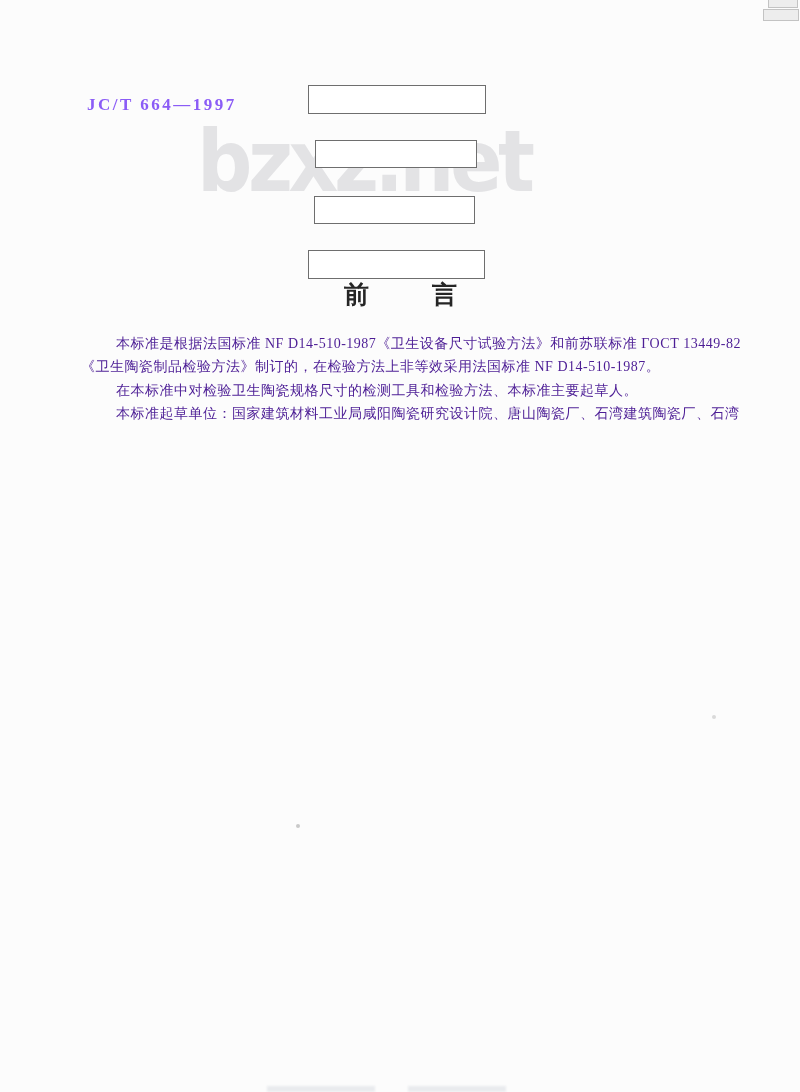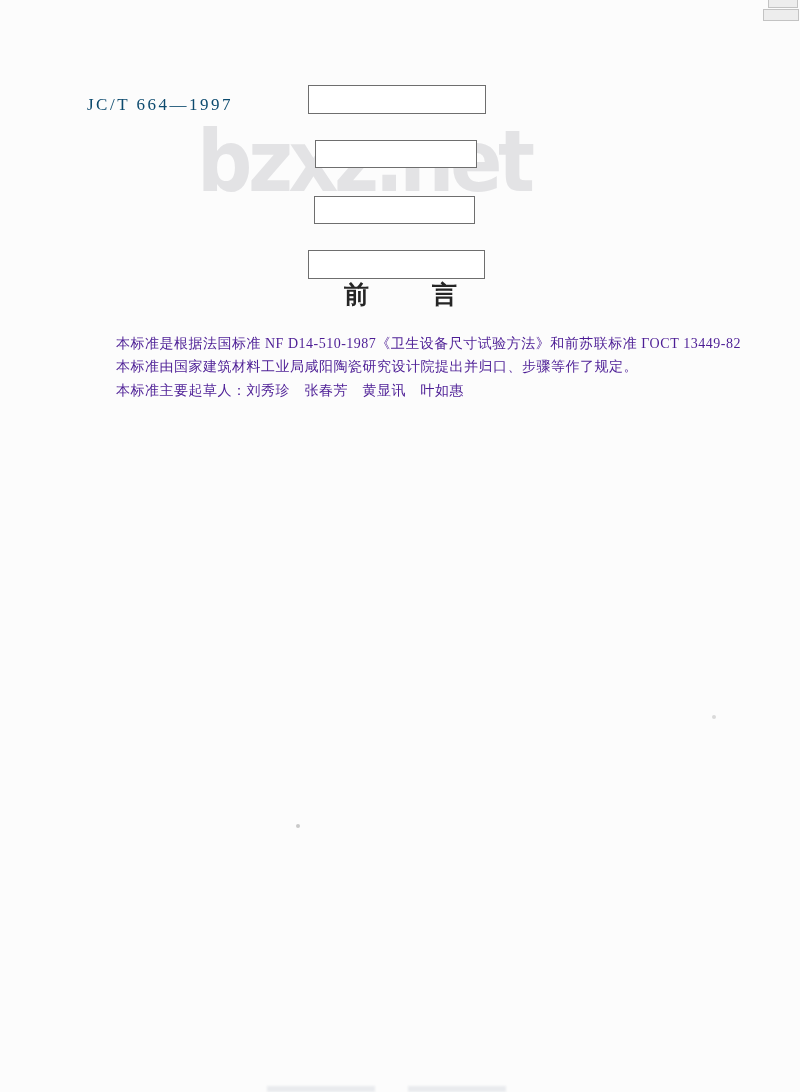--- a/index.html
+++ b/index.html
@@ -24,23 +24,23 @@
   }
   .scan-bar-1 { left: 768px; top: -3px; width: 28px; height: 9px; }
   .scan-bar-2 { left: 763px; top: 9px;  width: 34px; height: 10px; }
 
   
   .standard-code {
     position: absolute;
     left: 87px;
     top: 95px;
     font-size: 17px;
-    font-weight: normal;
+    font-weight: bold;
     letter-spacing: 2.5px;
-    color: #0c4a6e;
+    color: #8b5cf6;
     z-index: 3;
     white-space: nowrap;
   }
 
   
   .watermark {
     position: absolute;
     left: 197px;
     top: 118px;
     font-family: "DejaVu Sans", sans-serif;
@@ -134,21 +134,22 @@
 <div class="blank-box blank-box-3"></div>
 <div class="blank-box blank-box-4"></div>
 
 <div class="foreword-heading">
   <span>前</span>
   <span>言</span>
 </div>
 
 <div class="foreword-block">
   <div class="fw-line indent">本标准是根据法国标准 NF D14-510-1987《卫生设备尺寸试验方法》和前苏联标准 ГОСТ 13449-82</div>
-  <div class="fw-line indent">本标准由国家建筑材料工业局咸阳陶瓷研究设计院提出并归口、步骤等作了规定。</div>
-  <div class="fw-line indent">本标准主要起草人：刘秀珍　张春芳　黄显讯　叶如惠</div>
+  <div class="fw-line">《卫生陶瓷制品检验方法》制订的，在检验方法上非等效采用法国标准 NF D14-510-1987。</div>
+  <div class="fw-line indent">在本标准中对检验卫生陶瓷规格尺寸的检测工具和检验方法、本标准主要起草人。</div>
+  <div class="fw-line indent">本标准起草单位：国家建筑材料工业局咸阳陶瓷研究设计院、唐山陶瓷厂、石湾建筑陶瓷厂、石湾</div>
 </div>
 
 <div class="speck speck-1"></div>
 <div class="speck speck-2"></div>
 
 <div class="footer-faint footer-faint-1"></div>
 <div class="footer-faint footer-faint-2"></div>
 
 </body></html>

